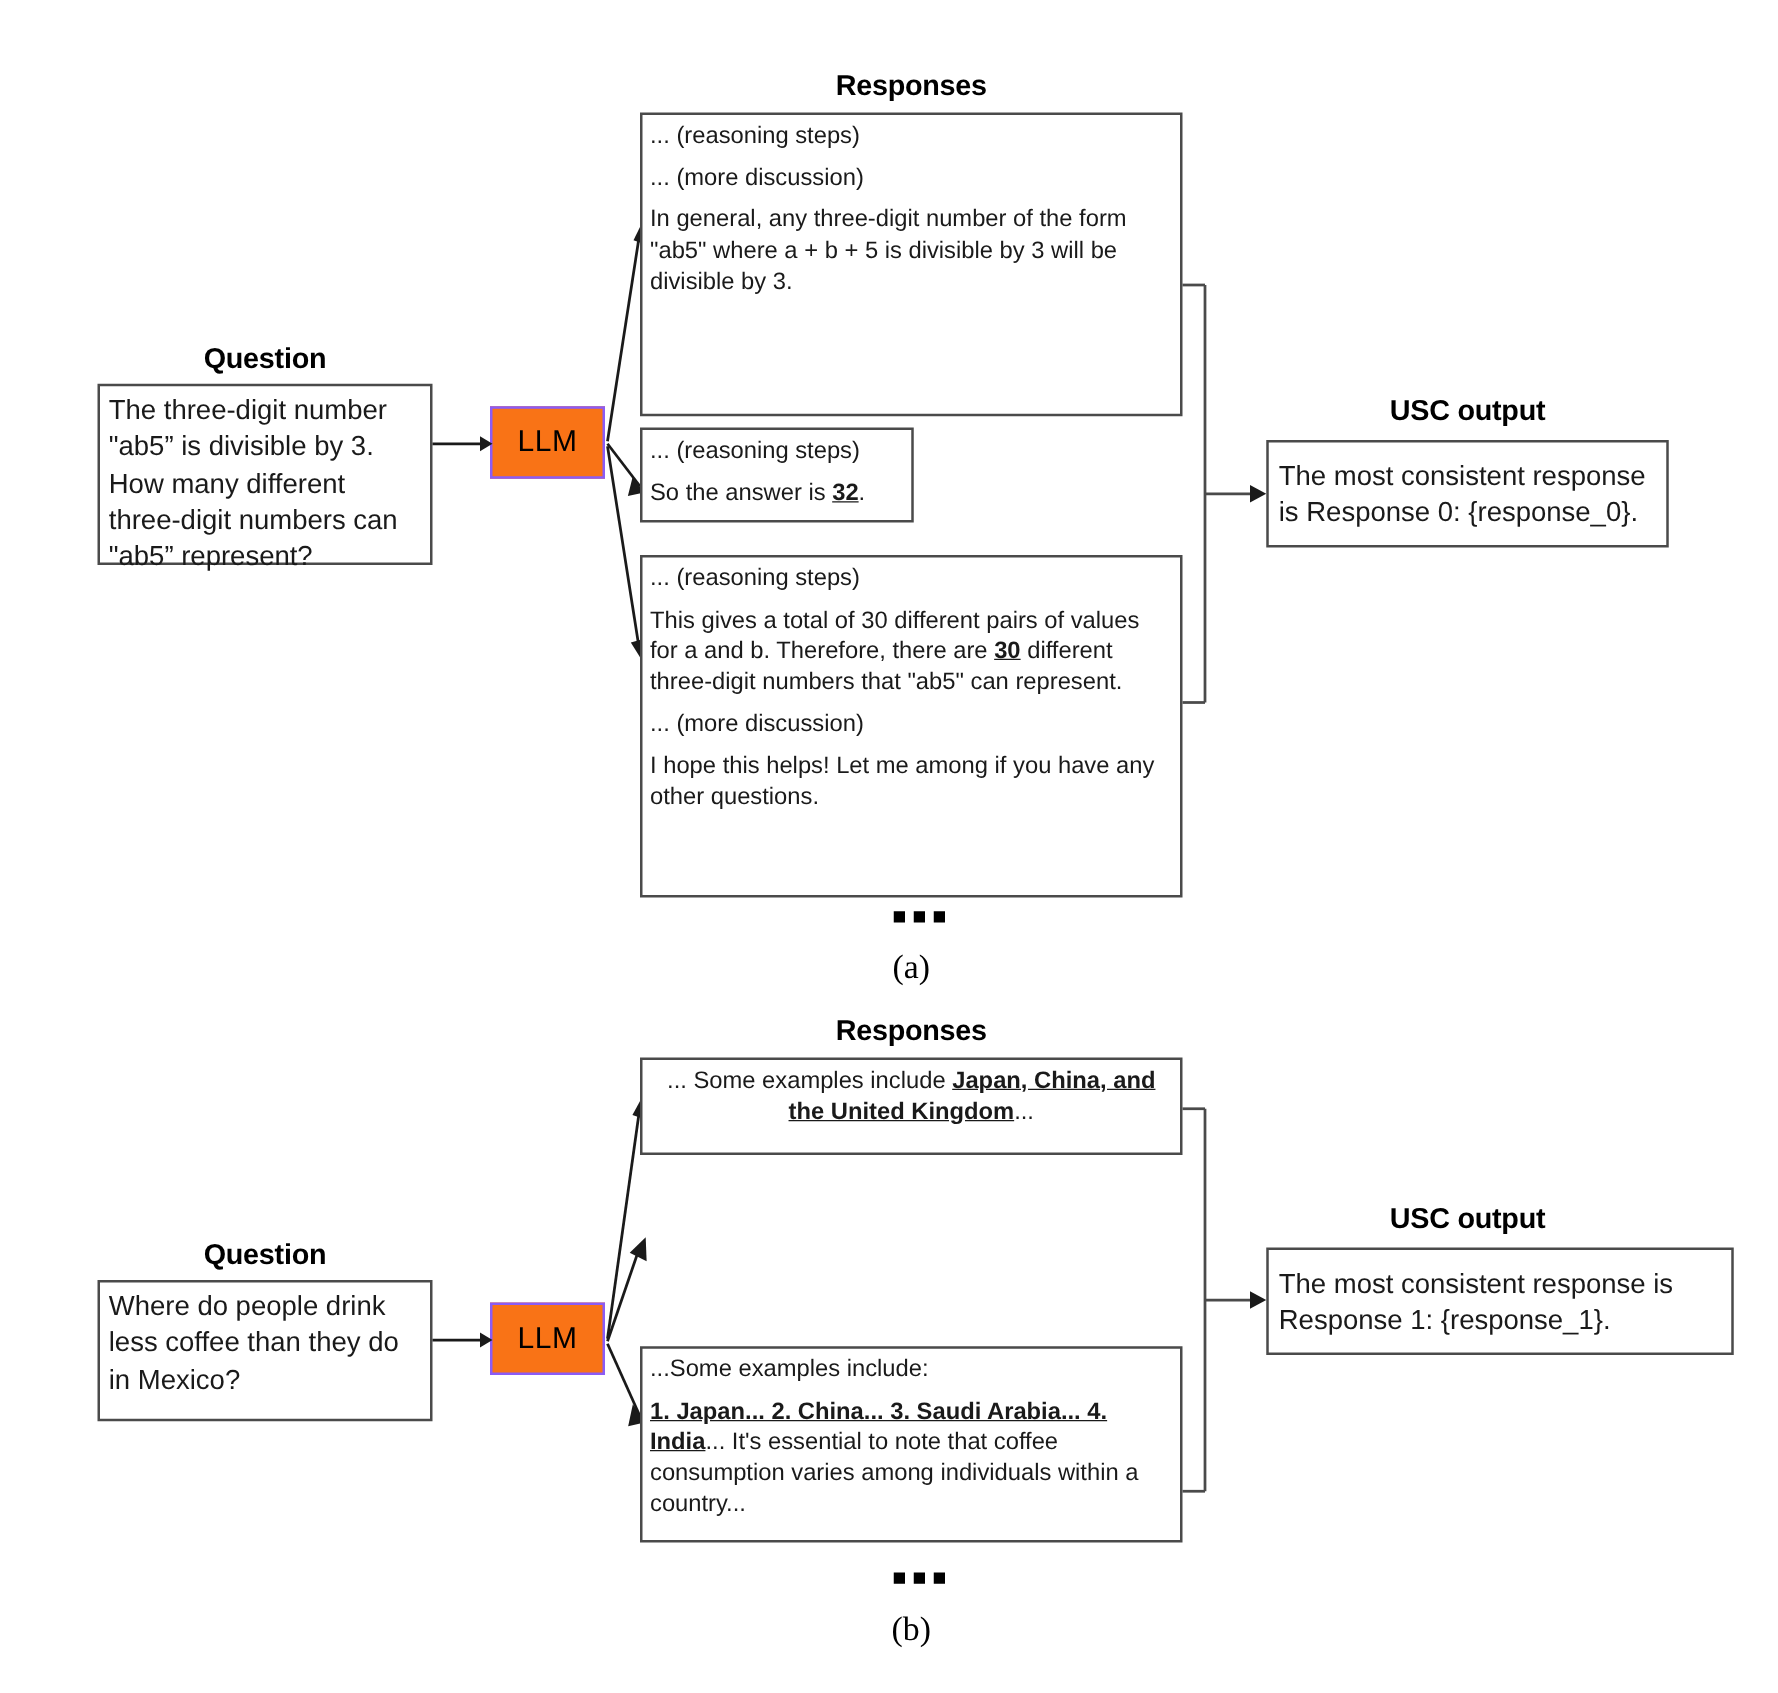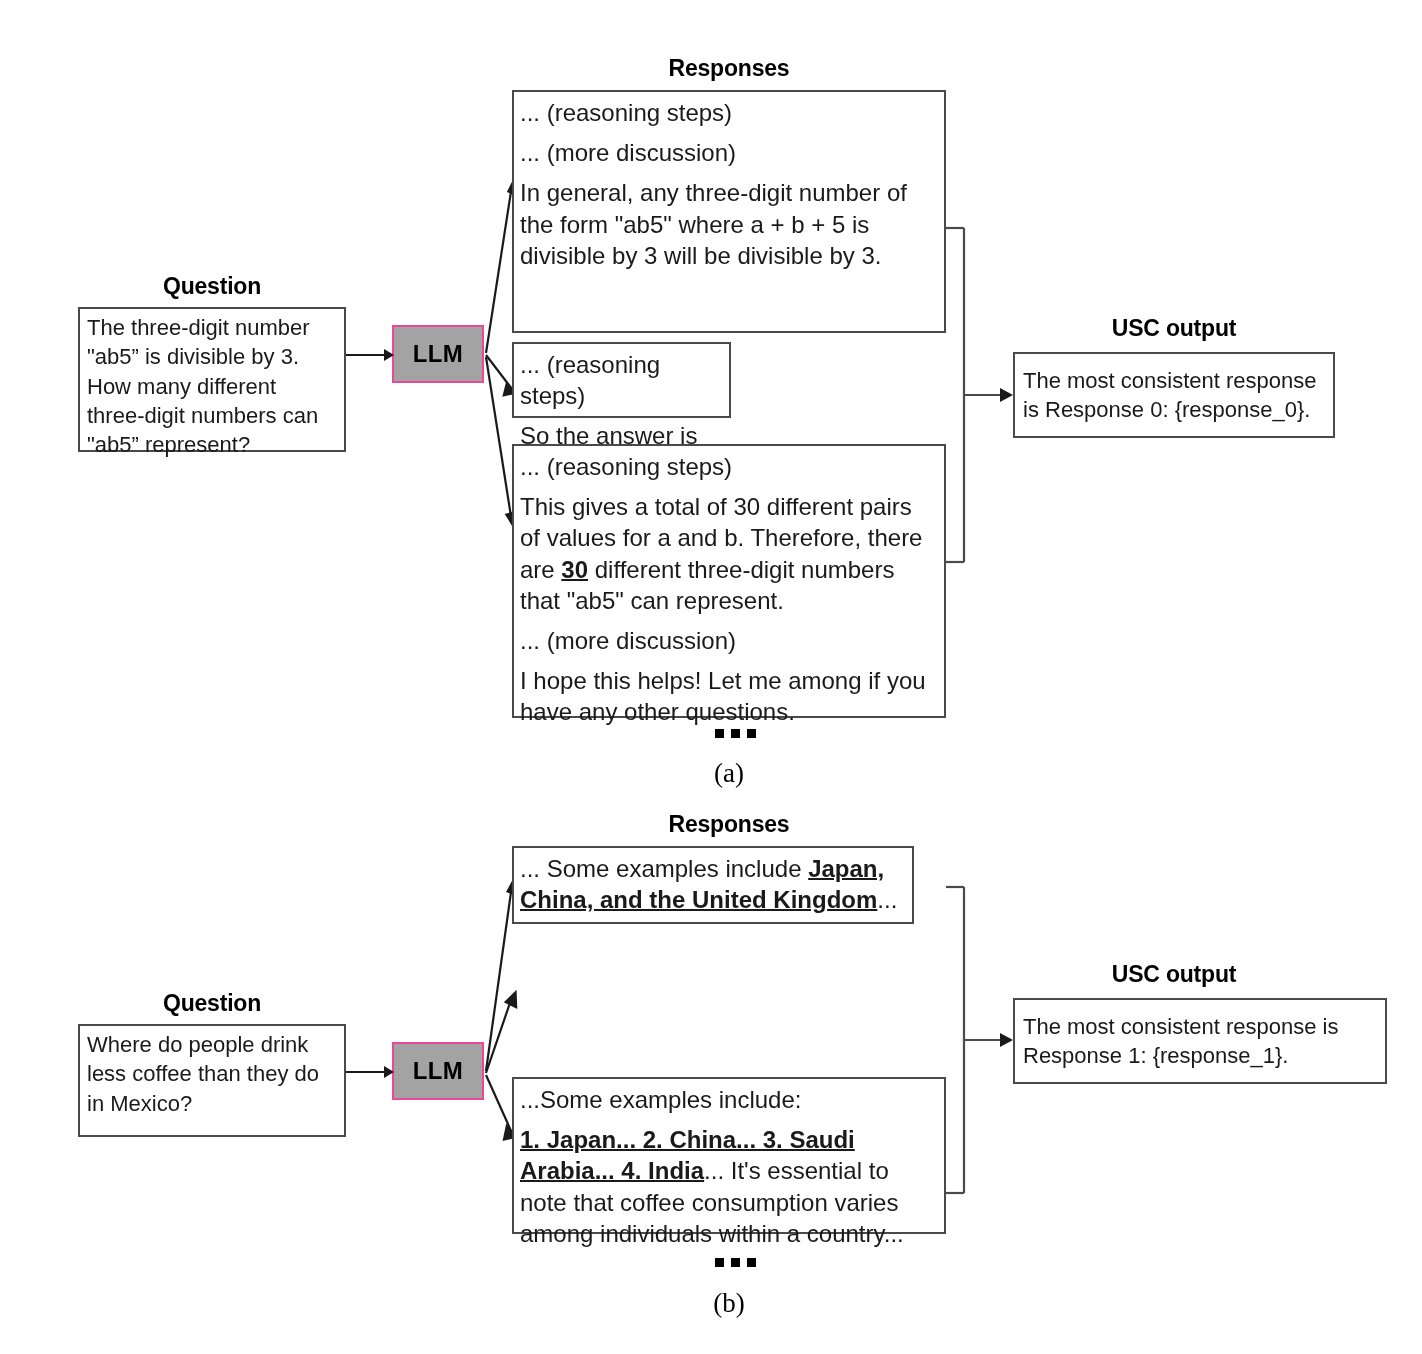--- a/index.html
+++ b/index.html
@@ -28,21 +28,21 @@
     text-align: center;
     letter-spacing: -0.2px;
     white-space: nowrap;
   }
 
   
   .box {
     border: 2px solid #4a4a4a;
     background: #ffffff;
     box-sizing: border-box;
-    font-size: 24px;
+    font-size: 19px;
     line-height: 1.30;
     color: #1a1a1a;
     padding: 5px 6px 5px 6px;
   }
   .box p {
     margin: 0 0 9px 0;
   }
   .box p:last-child { margin-bottom: 0; }
 
   .qbox {
@@ -54,24 +54,24 @@
   .uscbox {
     font-size: 22px;
     line-height: 1.33;
     padding: 0 8px;
     display: flex;
     align-items: center;
   }
 
   
   .llm {
-    background: #a3a3a3;
-    border: 2px solid #ec4899;
+    background: #f97316;
+    border: 2px solid #8b5cf6;
     box-sizing: border-box;
-    font-weight: bold;
+    font-weight: normal;
     font-size: 24px;
     display: flex;
     align-items: center;
     justify-content: center;
     letter-spacing: 0.4px;
   }
 
   
   .em {
     font-weight: bold;
@@ -193,21 +193,21 @@
       <line x1="2" y1="206" x2="28" y2="20" stroke="#1a1a1a" stroke-width="2.2"></line>
       <polygon points="23,28 29,12 34,30" fill="#1a1a1a" transform="rotate(8 29,20)"></polygon>
 
       <line x1="2" y1="208" x2="28" y2="132" stroke="#1a1a1a" stroke-width="2.2"></line>
       <polygon points="22,140 30,124 37,142" fill="#1a1a1a" transform="rotate(19 29,132)"></polygon>
 
       <line x1="2" y1="210" x2="28" y2="268" stroke="#1a1a1a" stroke-width="2.2"></line>
       <polygon points="20,260 33,272 20,278" fill="#1a1a1a" transform="rotate(12 29,270)"></polygon>
     </svg>
 
-    <div class="abs box" style="left:512px;top:846px;width:402px;height:78px;">
+    <div class="abs box" style="left:512px;top:846px;width:434px;height:78px;text-align:center;">
       <p><span>... Some examples include </span><span class="em">Japan, China, and the United Kingdom</span><span>...</span></p>
     </div>
 
 
     <div class="abs box" style="left:512px;top:1077px;width:434px;height:157px;">
       <p><span>...Some examples include:</span></p>
       <p><span class="em">1. Japan... 2. China... 3. Saudi Arabia... 4. India</span><span>... It's essential to note that coffee consumption varies among individuals within a country...</span></p>
     </div>
 
     <svg class="abs" width="90" height="330" style="left:938px;top:875px;">

